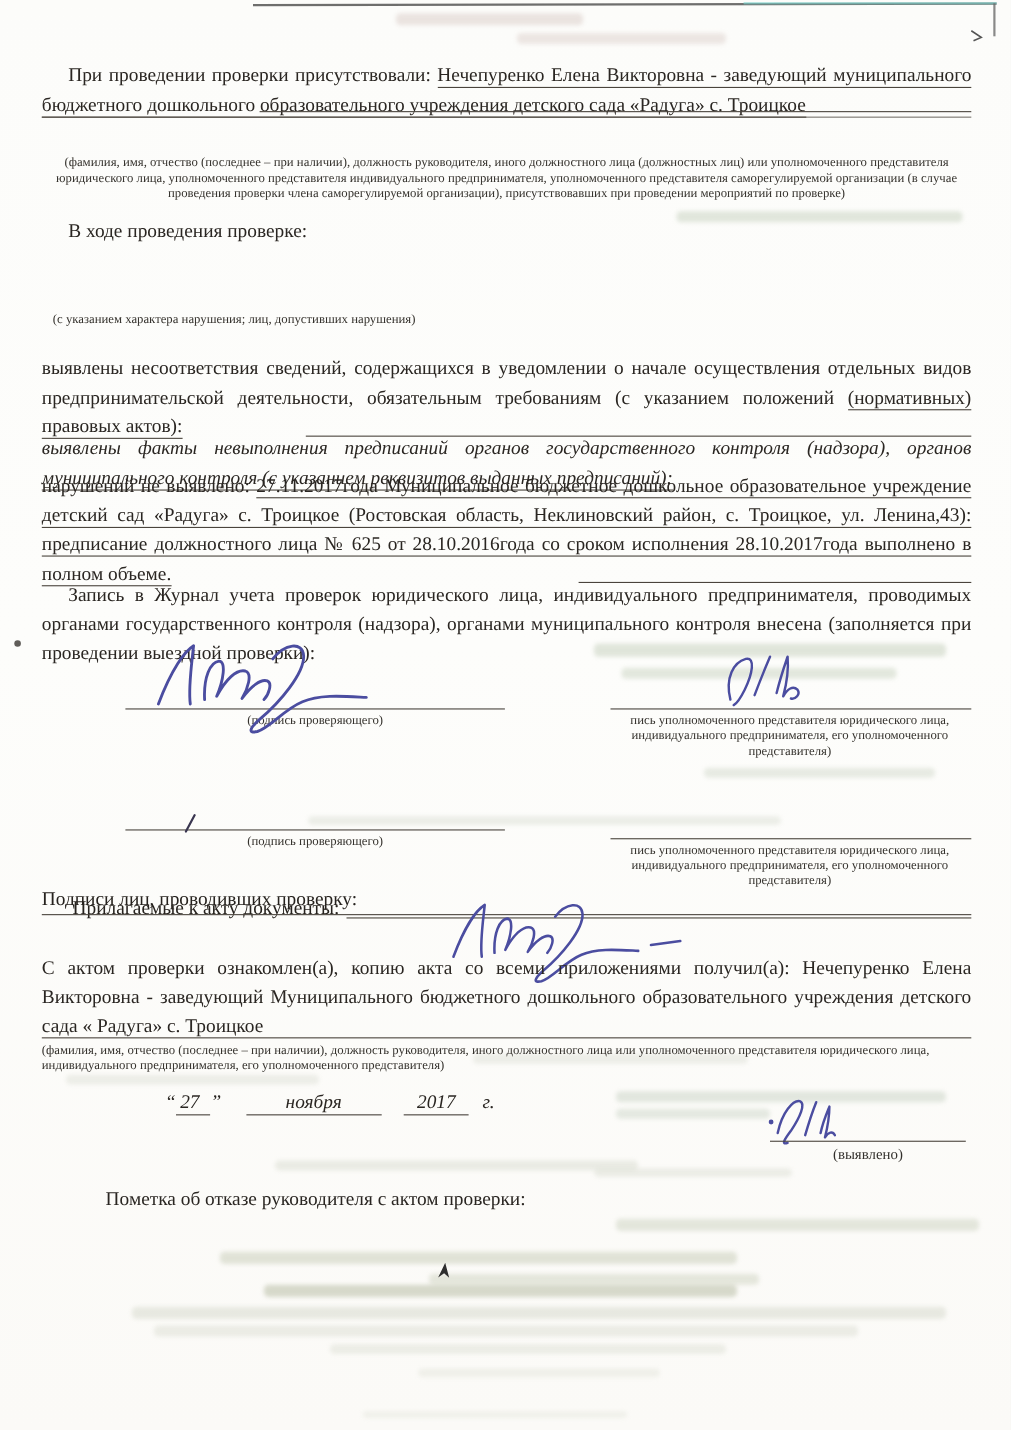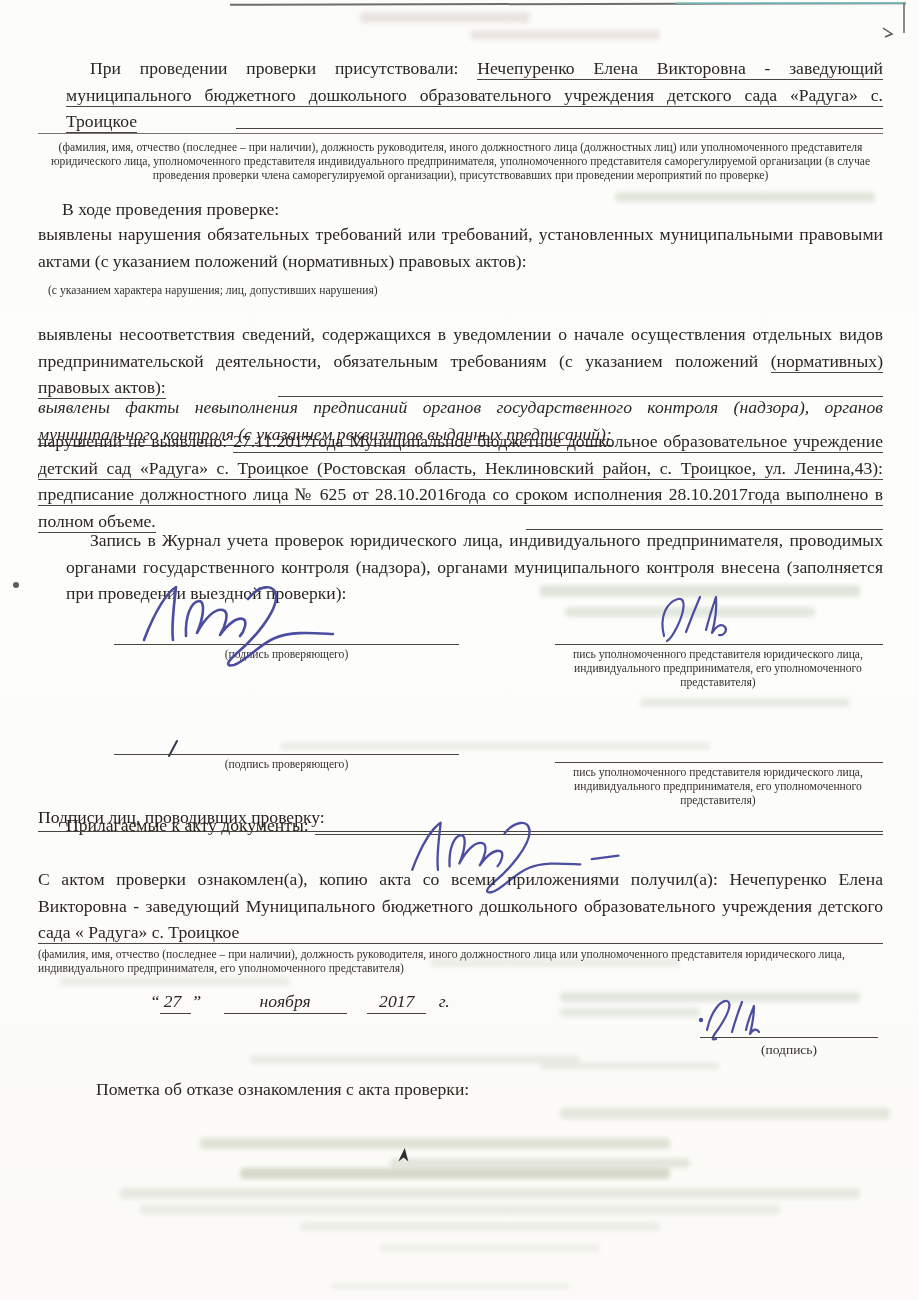--- a/index.html
+++ b/index.html
@@ -5,21 +5,21 @@
   html,body{margin:0;padding:0;background:#e8e8e6;}
   .page{
     position:relative;width:919px;height:1300px;margin:0 auto;
     background:linear-gradient(180deg,#fcfcfa 0%,#fdfdfb 45%,#fbfaf7 100%);
     font-family:"Liberation Serif","DejaVu Serif",serif;
     color:#26221e;overflow:hidden;
   }
   .abs{position:absolute;left:38px;right:36px;}
   p{margin:0;}
   .para{font-size:17.6px;line-height:26.5px;text-align:justify;color:#2a2622;}
-  .indent{text-indent:24px;margin-left:28px;}
+  .indent{text-indent:24px;}
   .fn{font-size:11.6px;line-height:14.2px;color:#35322d;}
   .u{border-bottom:1.4px solid #4a443c;padding-bottom:1px;}
   .formline{position:absolute;border-bottom:1.4px solid #4a443c;height:0;}
   .sigrow{display:flex;}
   .sigcol-l{width:345px;margin-left:76px;}
   .sigcol-r{width:328px;margin-left:auto;}
   .sline{height:44px;border-bottom:1.5px solid #4a453e;}
   .sline-low{height:52px;}
   .scap{font-size:11.6px;line-height:14px;text-align:center;padding-top:3px;color:#35322d;}
   .scap-r{width:362px;margin-left:-18px;}
@@ -77,23 +77,20 @@
     <div class="formline" style="left:198px;right:0;bottom:6px;"></div>
     <div class="formline" style="left:0;right:0;bottom:1px;opacity:.75;"></div>
   </div>
 
   <div class="abs fn" style="top:141px;text-align:center;padding:0 8px;">(фамилия, имя, отчество (последнее – при наличии), должность руководителя, иного должностного лица (должностных лиц) или уполномоченного представителя юридического лица, уполномоченного представителя индивидуального предпринимателя, уполномоченного представителя саморегулируемой организации (в случае проведения проверки члена саморегулируемой организации), присутствовавших при проведении мероприятий по проверке)</div>
 
   <div class="abs" style="top:196px;">
     <p class="para" style="padding-left:24px;">В ходе проведения проверке:</p>
   </div>
 
-  <div class="abs" style="top:221px;">
-    <p class="para">выявлены нарушения обязательных требований или требований, установленных муниципальными правовыми актами (с указанием  положений (нормативных) правовых актов):</p>
-  </div>
   <div class="abs fn" style="top:284px;padding-left:10px;">(с указанием характера нарушения; лиц, допустивших нарушения)</div>
 
   <div class="abs" style="top:321px;">
     <p class="para"><span>выявлены несоответствия сведений, содержащихся в уведомлении о начале осуществления отдельных видов предпринимательской деятельности, обязательным требованиям (с указанием положений</span>
       <span class="u">(нормативных) правовых актов):</span></p>
     <div class="formline" style="left:240px;right:0;bottom:4px;"></div>
   </div>
 
   <div class="abs" style="top:394px;font-style:italic;">
     <p class="para"><span>выявлены факты невыполнения предписаний органов государственного контроля (надзора), органов</span>
@@ -192,23 +189,23 @@
 
   <svg class="sig" style="left:694px;top:994px;" width="66" height="52" viewBox="0 0 66 52">
     <g class="ink" stroke-width="2.2">
       <circle cx="7" cy="26" r="2.2" fill="#4b4da0" stroke="none"></circle>
       <path d="M13,36 C17,17 27,6 33,7 C39,9 33,22 25,34 C19,42 16,47 22,45"></path>
       <path d="M38,38 C42,24 46,13 48,8"></path>
       <path d="M52,36 C54,26 58,17 60,12 C60,22 58,32 56,40 C59,35 63,34 65,38"></path>
     </g>
   </svg>
   <div class="formline" style="left:700px;width:178px;top:1037px;"></div>
-  <div class="artifact" style="left:700px;width:178px;top:1042px;text-align:center;font-size:13.5px;color:#33302c;font-family:'Liberation Serif',serif;">(подпись)</div>
+  <div class="artifact" style="left:700px;width:178px;top:1042px;text-align:center;font-size:13.5px;color:#33302c;font-family:'Liberation Serif',serif;">(выявлено)</div>
 
   <div class="abs" style="top:1076px;">
-    <p class="para" style="padding-left:58px;text-align:left;">Пометка об отказе ознакомления с акта проверки:</p>
+    <p class="para" style="padding-left:58px;text-align:left;">Пометка об отказе руководителя с актом проверки:</p>
   </div>
 
   <svg class="artifact" style="left:396px;top:1147px;" width="16" height="18" viewBox="0 0 16 18">
     <path d="M8,1 L13,14 L8,10.5 L3,15 Z" fill="#2e2e2e" transform="rotate(6 8 8)"></path>
   </svg>
 
 </div>
 
 </body></html>

